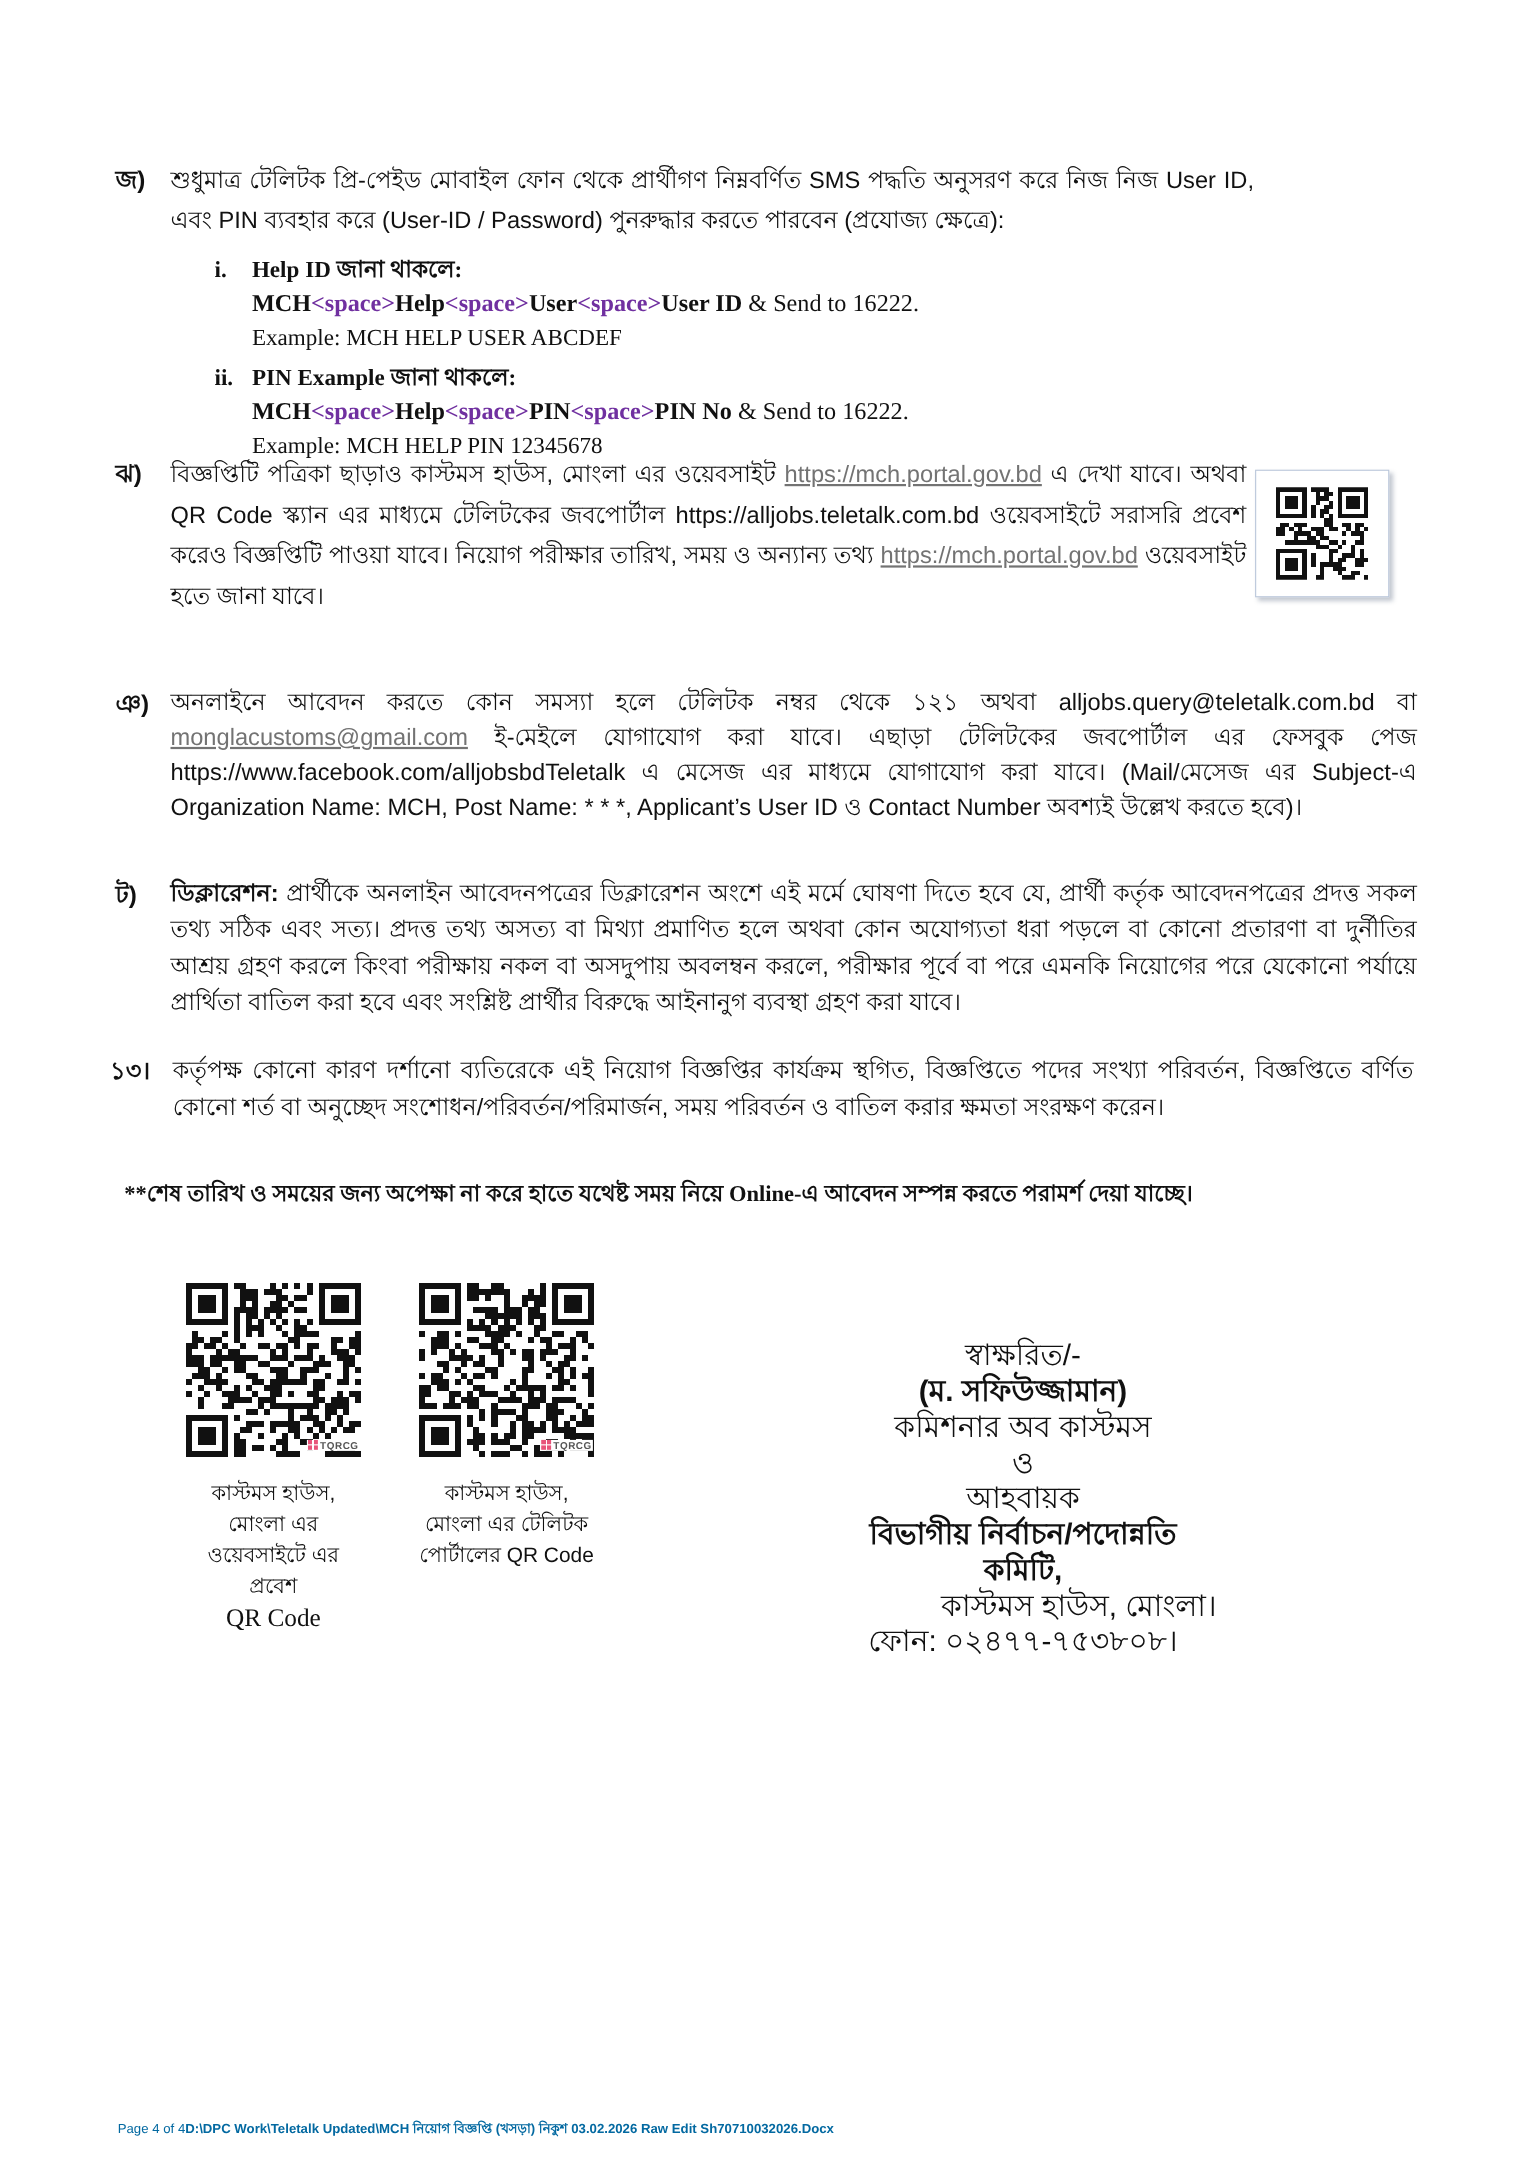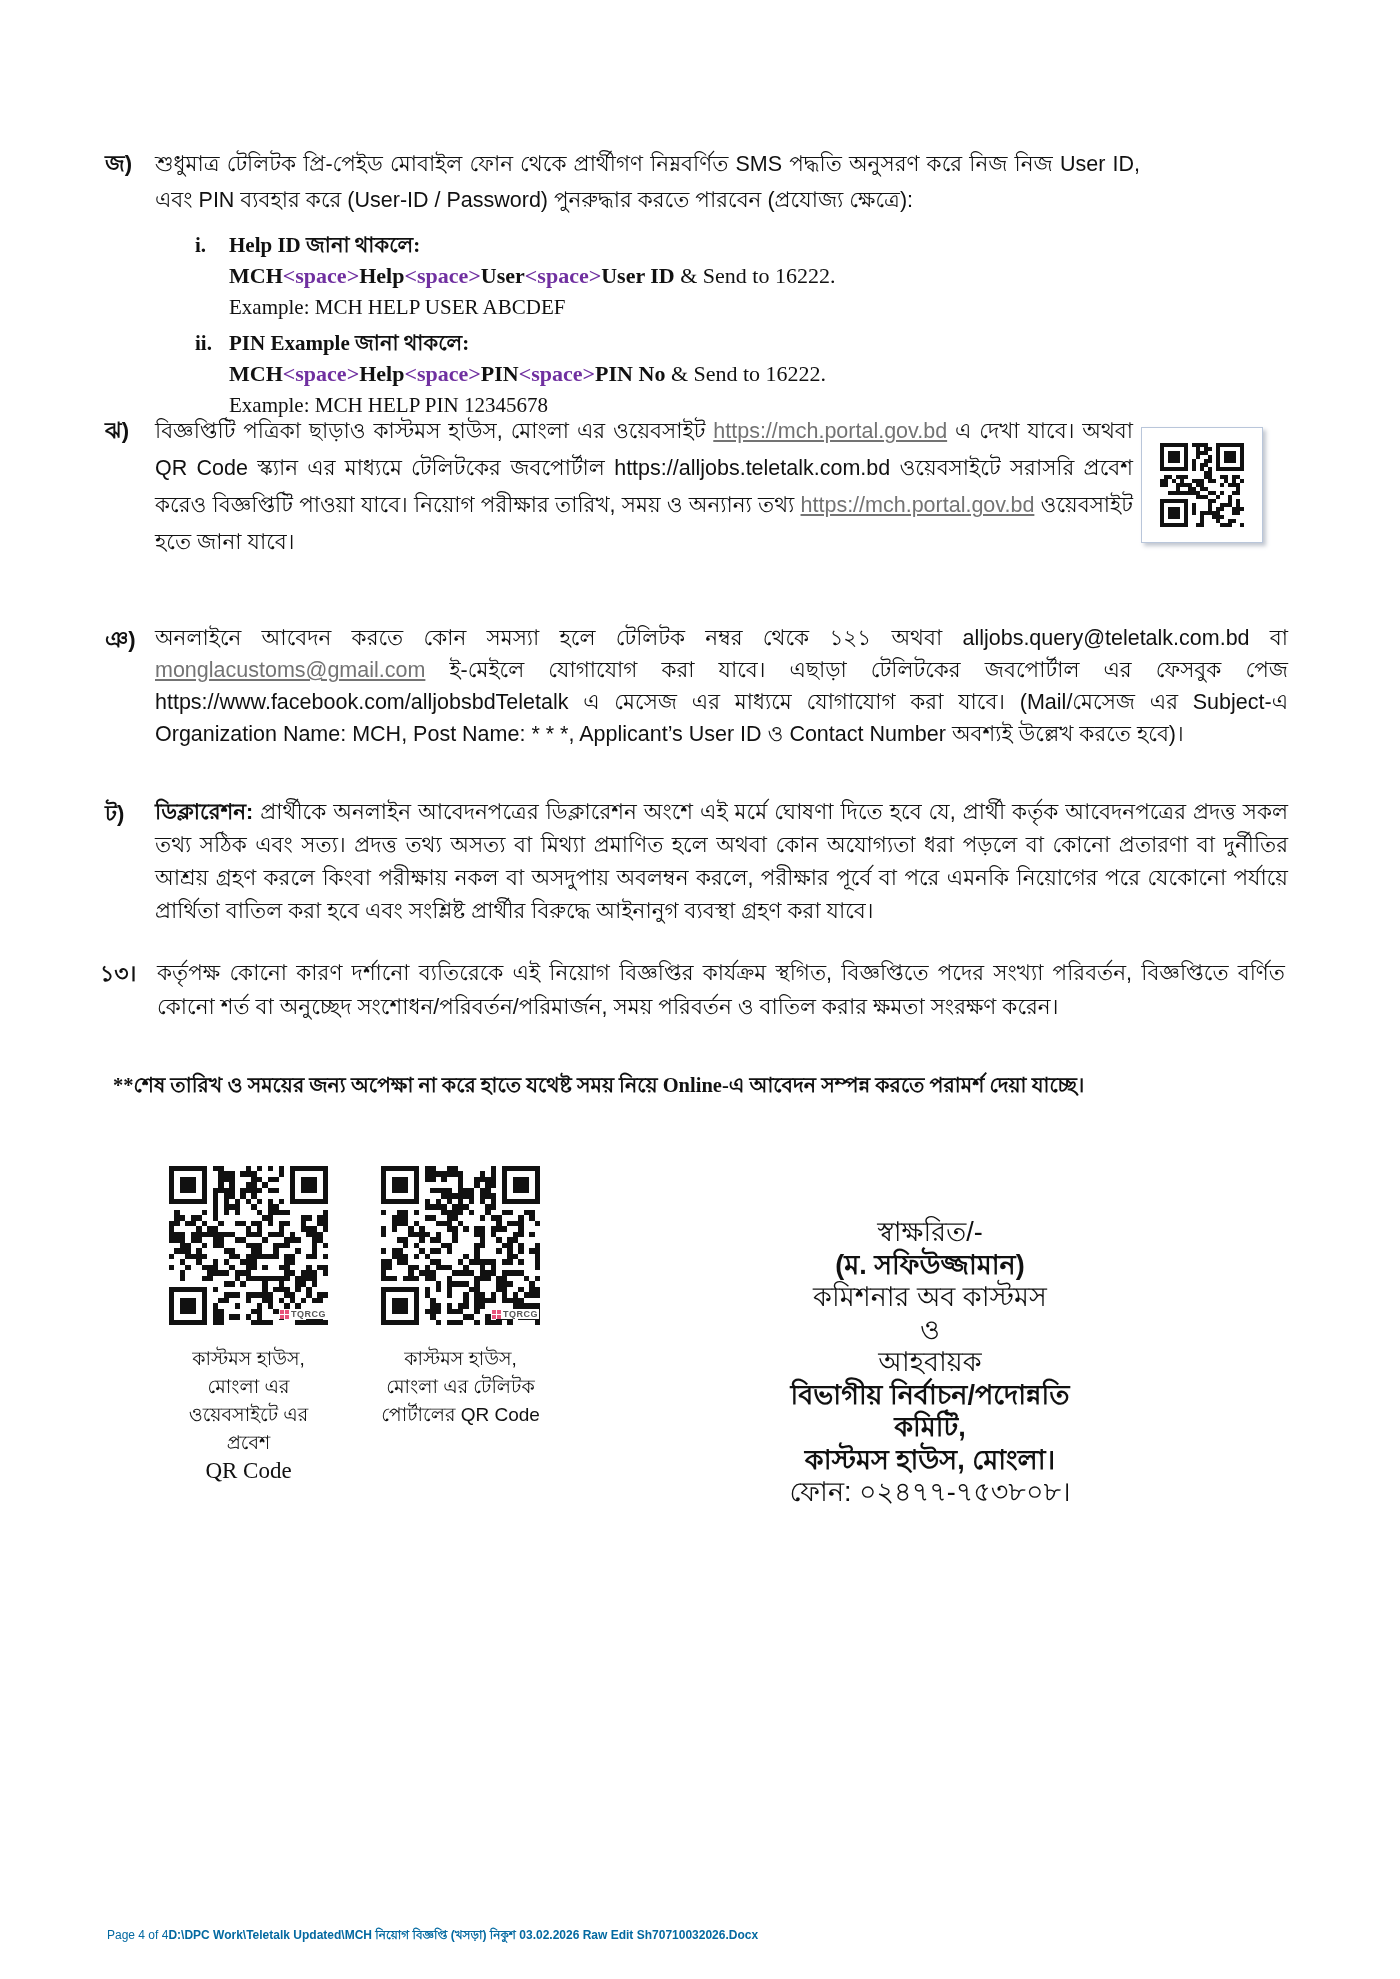--- a/index.html
+++ b/index.html
@@ -31,21 +31,21 @@
     background:#ffffff;border:1px solid #b9c6da;
     box-shadow:3px 3px 4px rgba(120,130,150,.45);
     display:flex;align-items:center;justify-content:center;
   }
   .qr-frame svg{width:84px;height:84px;}
   .qr-box{position:absolute;width:161px;text-align:center;}
   .qr-box .qrwrap{position:relative;width:161px;height:159px;background:#fff;}
   .qr-box svg{width:161px;height:159px;display:block;}
   .wm{
     position:absolute;right:2px;bottom:6px;background:#fff;
-    display:flex;align-items:flex-end;gap:2px;padding:0 1px;
+    display:flex;align-items:flex-start;gap:2px;padding:0 1px;
   }
   .wm .wm-ico{width:9px;height:9px;flex:none;
     background:
       linear-gradient(90deg,#e8547a 0 4px,transparent 4px) 0 0/9px 4px no-repeat,
       linear-gradient(90deg,#e8547a 0 4px,transparent 4px) 0 5px/9px 4px no-repeat,
       linear-gradient(90deg,transparent 0 5px,#e8547a 5px) 0 0/9px 4px no-repeat,
       linear-gradient(90deg,transparent 0 5px,#e8547a 5px) 0 5px/9px 4px no-repeat;
   }
   .wm .wm-txt{font-size:9px;font-weight:700;color:#555;letter-spacing:.5px;font-family:var(--sans);}
   .qr-cap{margin-top:20px;font-size:19px;line-height:28px;}
@@ -1187,17 +1187,17 @@
   </div>
 </div>
 
 <div class="sig">
   <div>স্বাক্ষরিত/-</div>
   <div style="font-weight:700;">(ম. সফিউজ্জামান)</div>
   <div>কমিশনার অব কাস্টমস</div>
   <div>ও</div>
   <div>আহবায়ক</div>
   <div style="font-weight:700;">বিভাগীয় নির্বাচন/পদোন্নতি কমিটি,</div>
-  <div style="font-weight:700;">কাস্টমস হাউস, মোংলা।</div>
+  <div style="font-weight:400;text-align:right;">কাস্টমস হাউস, মোংলা।</div>
   <div>ফোন: ০২৪৭৭-৭৫৩৮০৮।</div>
 </div>
 
 <div class="footer"><span>Page 4 of 4</span><span class="fpath">D:\DPC Work\Teletalk Updated\MCH নিয়োগ বিজ্ঞপ্তি (খসড়া) নিকুশ 03.02.2026 Raw Edit Sh70710032026.Docx</span></div>
 
 </body></html>

